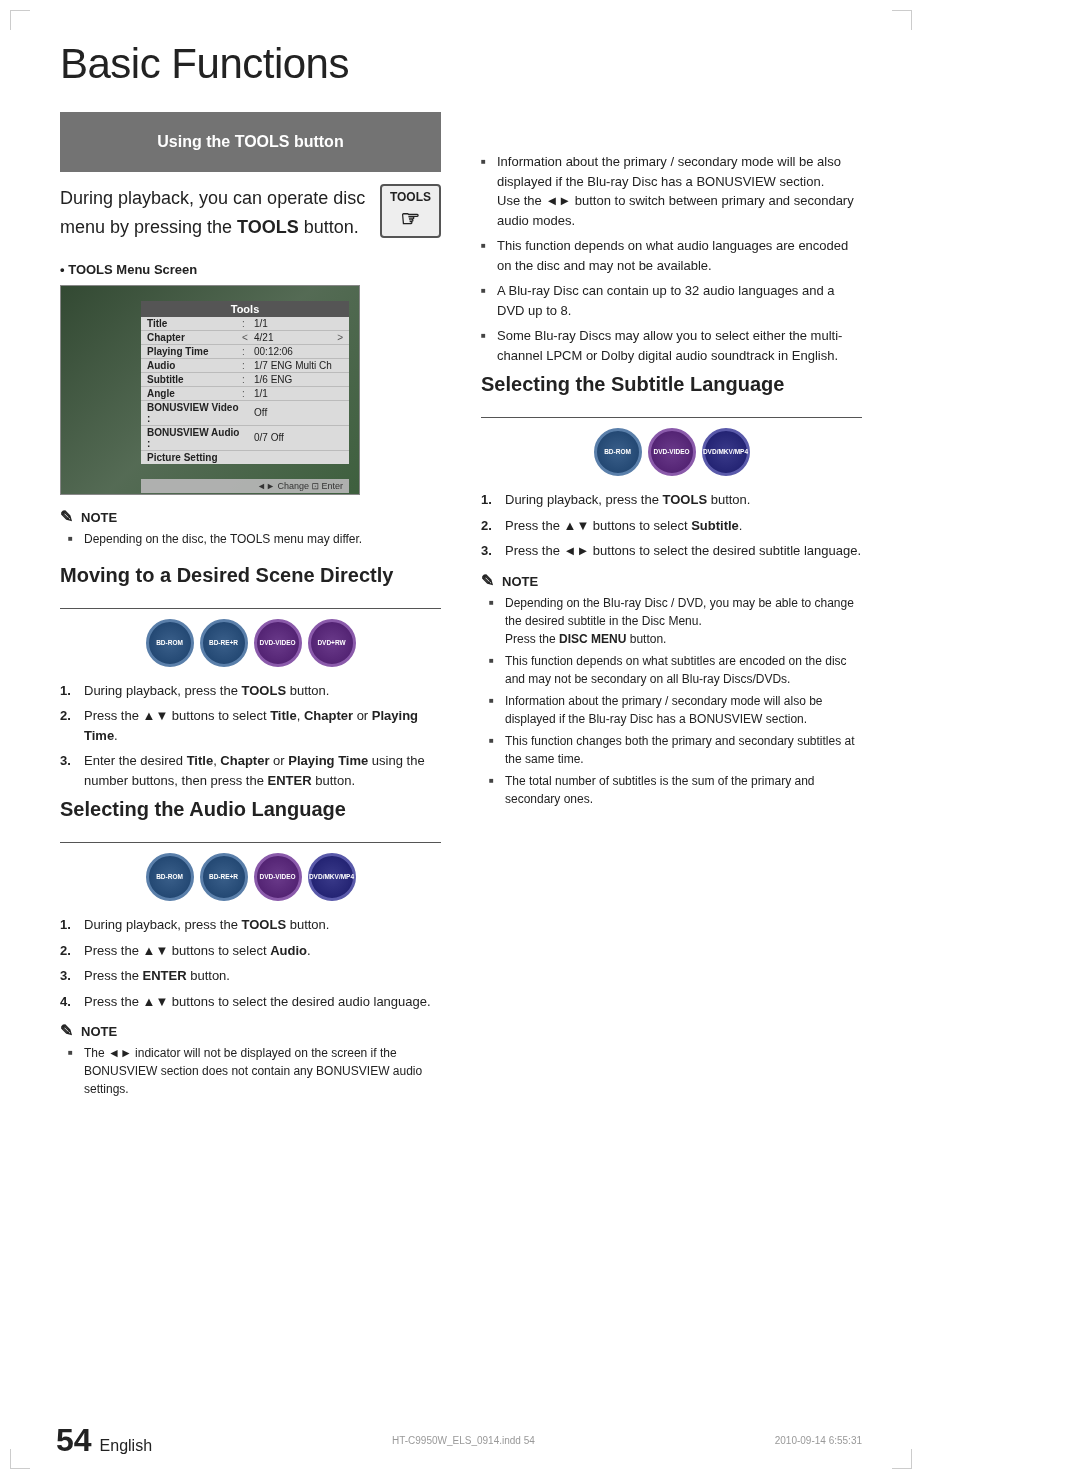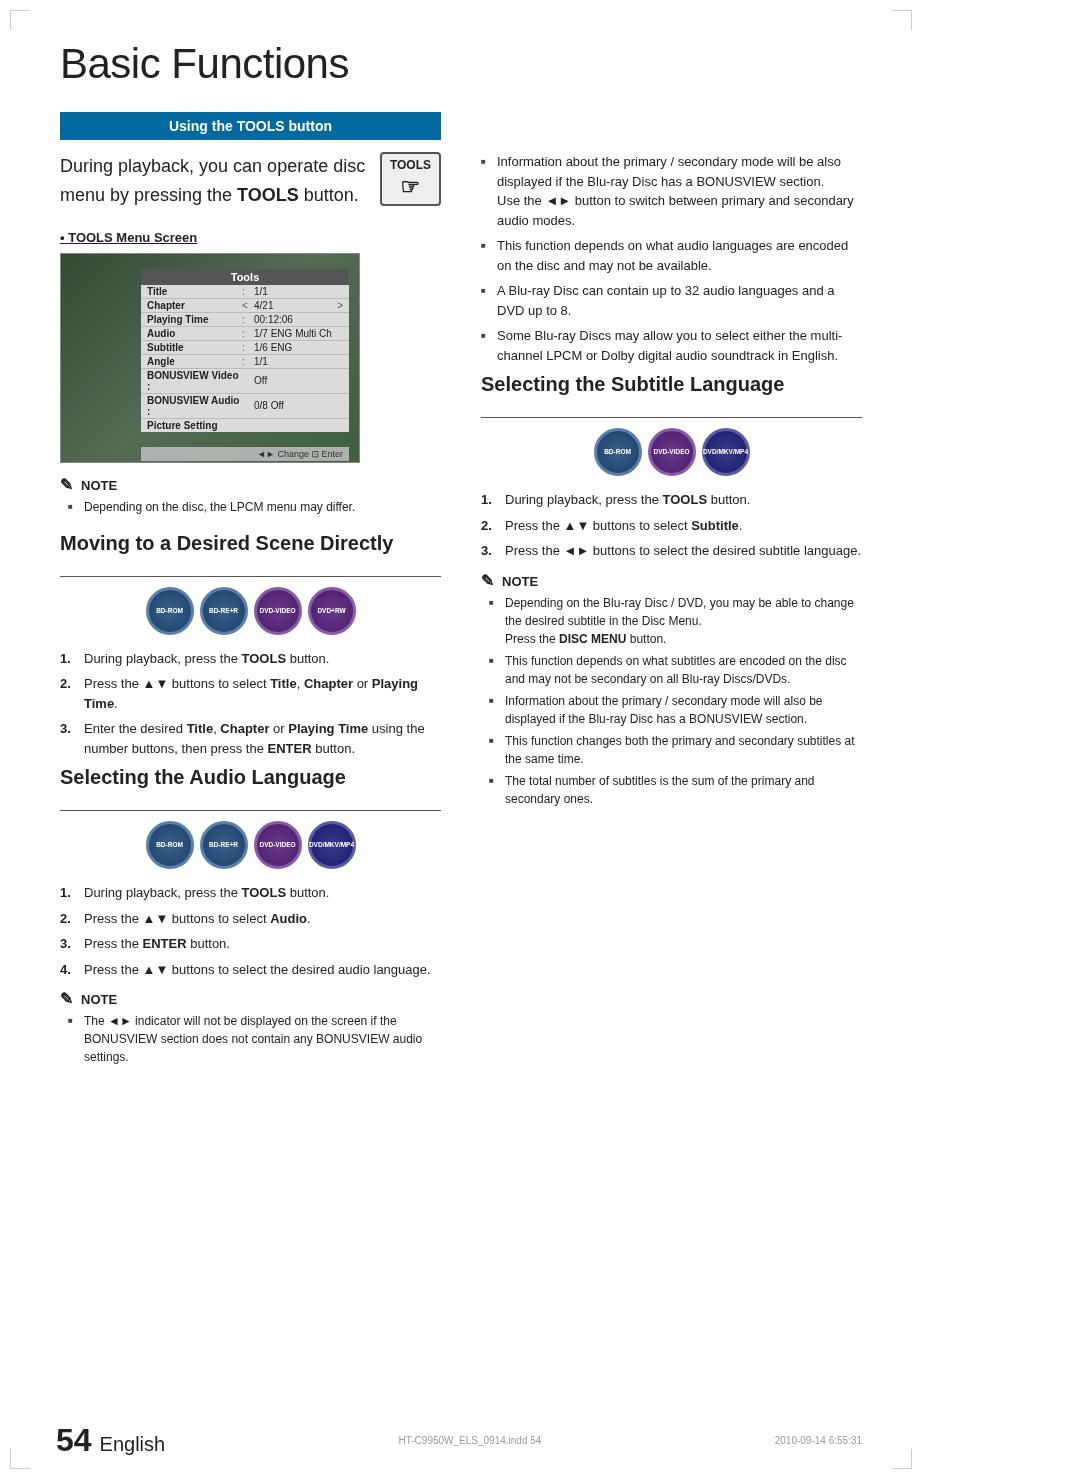--- a/index.html
+++ b/index.html
@@ -48,26 +48,26 @@
       flex: 1;
       max-width: 480px;
     }
     .right-col {
       flex: 1;
       max-width: 480px;
     }
 
     
     .section-header-box {
-      background: #0369a1;
+      background: #737373;
       color: #fff;
       text-align: center;
       font-weight: bold;
-      font-size: 14px;
-      padding: 6px 12px;
+      font-size: 16px;
+      padding: 21px 12px;
       margin-bottom: 12px;
     }
 
     .section-title {
       font-size: 20px;
       font-weight: bold;
       border-bottom: 1px solid #555;
       margin-bottom: 10px;
       padding-bottom: 21px;
     }
@@ -95,21 +95,20 @@
     .hand-icon {
       font-size: 22px;
       display: block;
       margin-top: 2px;
     }
 
     .bullet-label {
       font-weight: bold;
       font-size: 13px;
       margin: 12px 0 6px 0;
-      text-decoration: underline;
     }
 
     
     .tools-menu-screen {
       border: 1px solid #888;
       background: #222;
       width: 300px;
       margin: 8px 0 12px 0;
       position: relative;
       overflow: hidden;
@@ -290,21 +289,21 @@
       display: flex;
       align-items: baseline;
       gap: 8px;
     }
     .page-num-big {
       font-size: 32px;
       font-weight: bold;
       color: #222;
     }
     .page-lang {
-      font-size: 20px;
+      font-size: 16px;
       color: #222;
     }
     .footer-file { font-size: 10px; color: #999; }
     .footer-date { font-size: 10px; color: #999; }
   </style>
 </head>
 <body>
 
 <div class="page">
 
@@ -374,38 +373,38 @@
               <span class="tools-menu-val">1/1</span>
             </div>
             <div class="tools-menu-row">
               <span class="tools-menu-key">BONUSVIEW Video :</span>
               <span class="tools-menu-sep"></span>
               <span class="tools-menu-val">Off</span>
             </div>
             <div class="tools-menu-row">
               <span class="tools-menu-key">BONUSVIEW Audio :</span>
               <span class="tools-menu-sep"></span>
-              <span class="tools-menu-val">0/8 Off</span>
+              <span class="tools-menu-val">0/7 Off</span>
             </div>
             <div class="tools-menu-row">
               <span class="tools-menu-key">Picture Setting</span>
               <span class="tools-menu-sep"></span>
               <span class="tools-menu-val"></span>
             </div>
           </div>
           <div class="tools-menu-footer">◄► Change  ⊡ Enter</div>
         </div>
 
         <div class="note-section">
           <div class="note-header">
             <span class="note-icon">✎</span>
             <span>NOTE</span>
           </div>
           <ul class="note-list">
-            <li>Depending on the disc, the LPCM menu may differ.</li>
+            <li>Depending on the disc, the TOOLS menu may differ.</li>
           </ul>
         </div>
       </div>
 
       <div>
         <h2 class="section-title">Moving to a Desired Scene Directly</h2>
 
         <div class="disc-badges">
           <div class="disc-badge disc-bd-rom">BD-ROM</div>
           <div class="disc-badge disc-bd-re">BD-RE+R</div>

